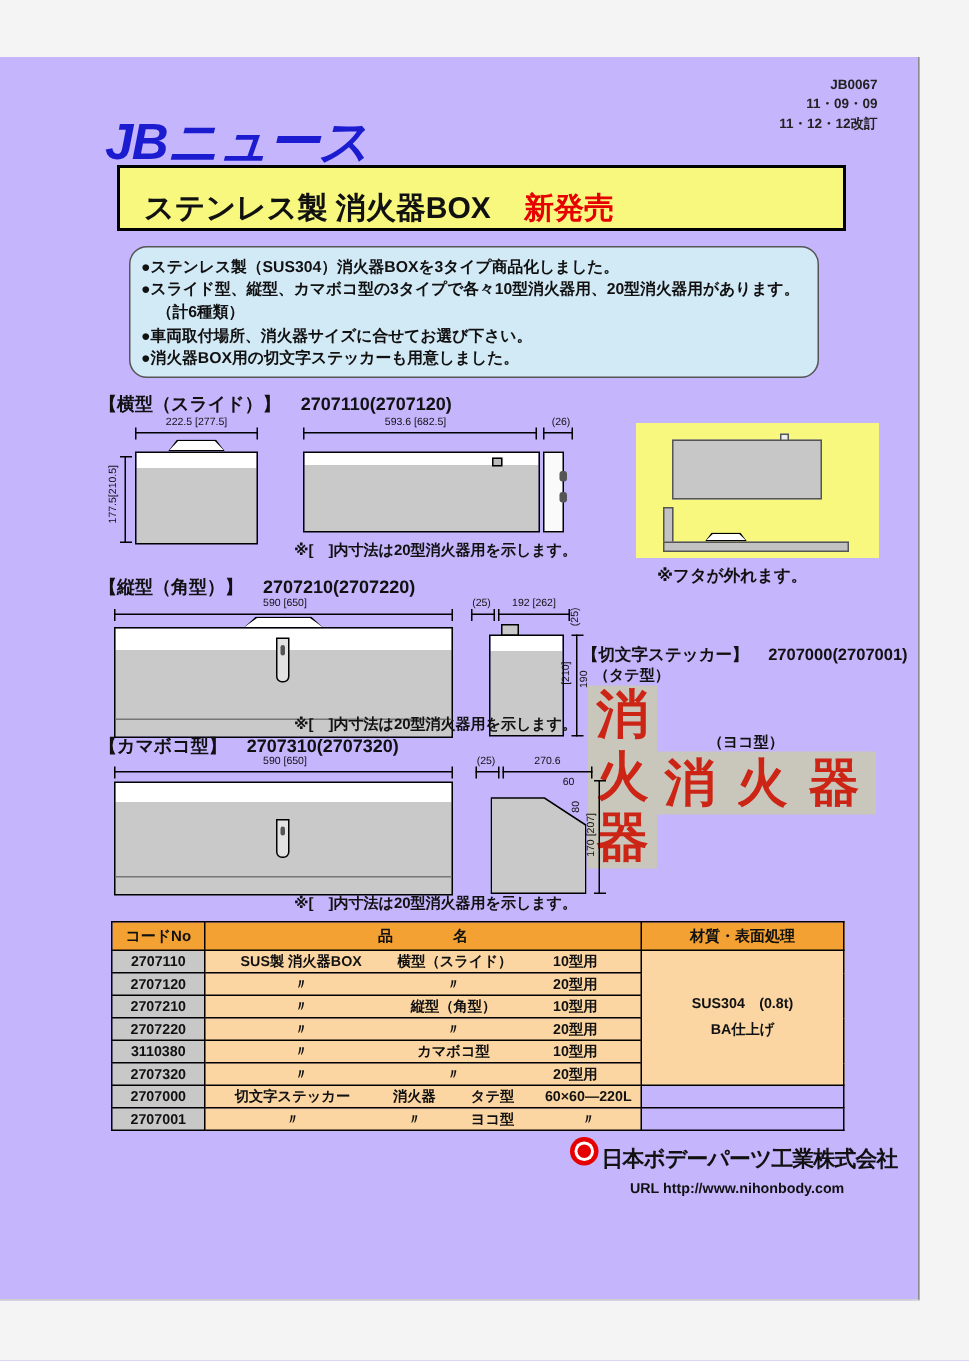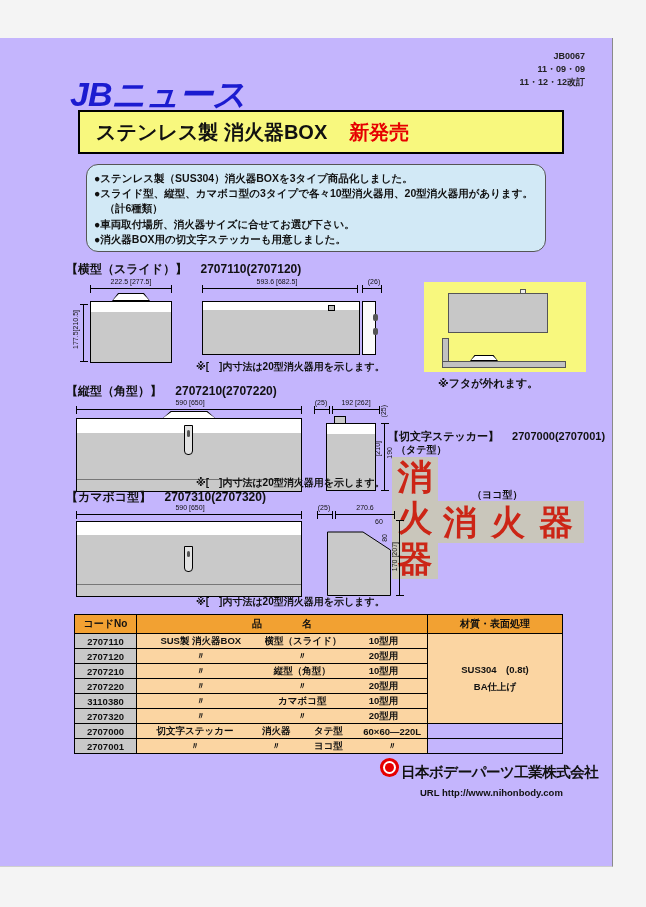--- a/index.html
+++ b/index.html
@@ -22,21 +22,21 @@
   .docmeta{position:absolute;right:27px;top:12px;width:150px;text-align:right;
     font-size:9px;font-weight:bold;line-height:1.45;color:#222;}
 
   
   .jblogo{position:absolute;left:58px;top:34px;font-size:34px;font-weight:bold;
     font-style:italic;color:var(--logo_blue,#1b1bd0);letter-spacing:-1px;margin-left:12px;}
 
   
   .titlebar{position:absolute;left:78px;top:72px;width:486px;height:44px;
     background:var(--accent_yellow,#f8f87e);border:2px solid #000;
-    display:flex;align-items:center;box-sizing:border-box;padding-left:16px;
+    display:flex;align-items:flex-end;box-sizing:border-box;padding-left:16px;
     font-size:20px;font-weight:bold;}
   .titlebar .badge{color:var(--badge_red,#e60000);margin-left:22px;}
 
   
   .infobox{position:absolute;left:86px;top:126px;width:460px;height:88px;
     background:var(--info_blue,#d2e9f6);border:1px solid #555;border-radius:12px;
     box-sizing:border-box;padding:6px 7px;font-size:10.5px;font-weight:600;
     line-height:1.45;white-space:nowrap;overflow:hidden;}
 
   .seclabel{position:absolute;font-size:12px;font-weight:bold;white-space:nowrap;}

